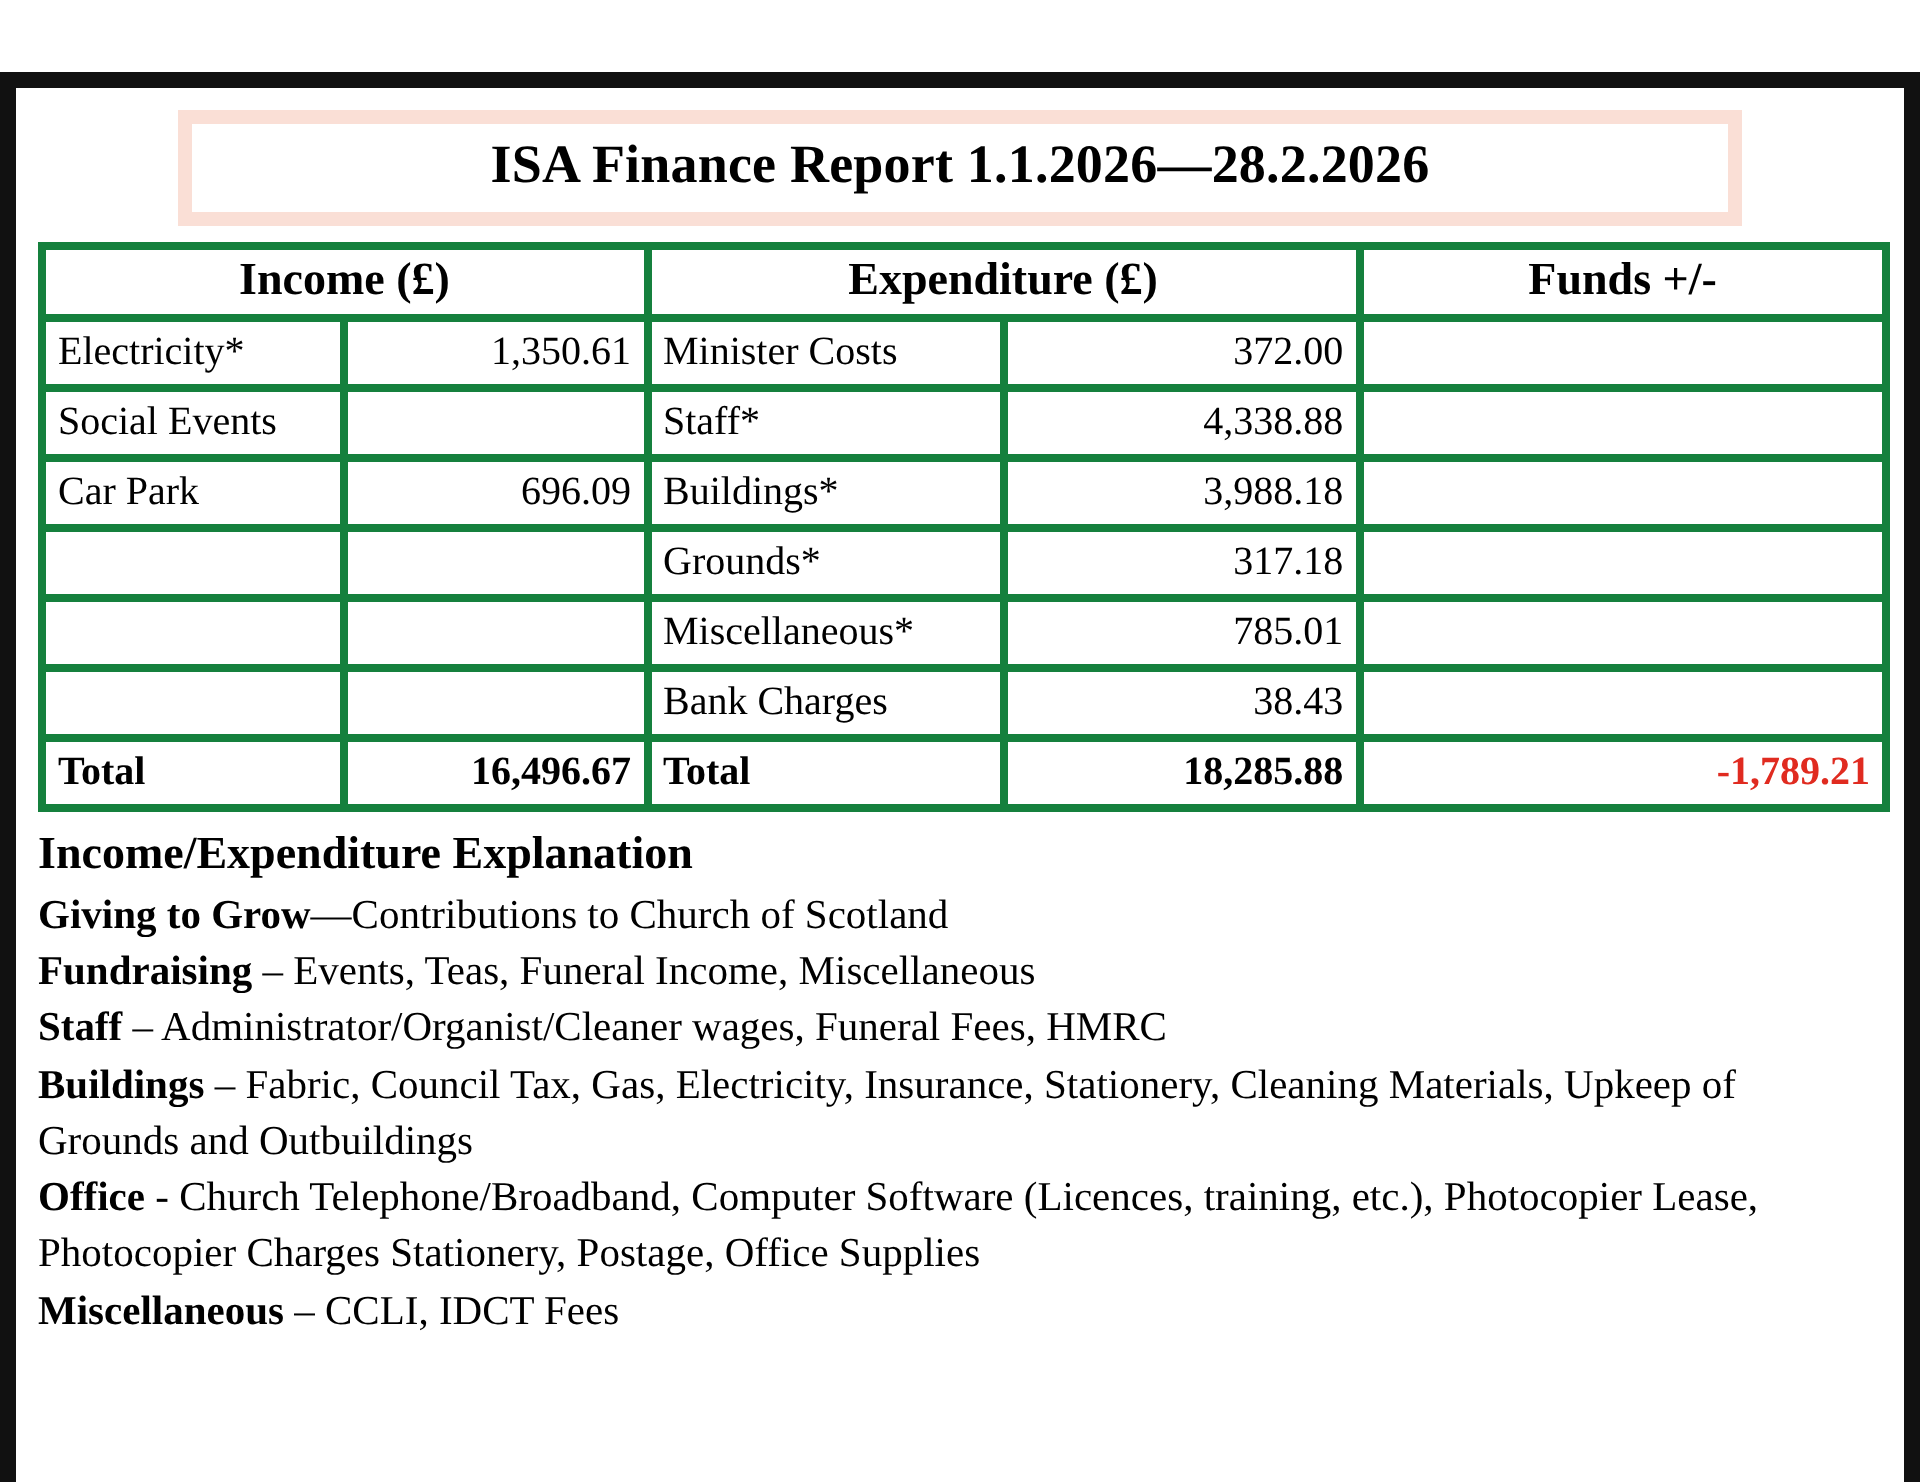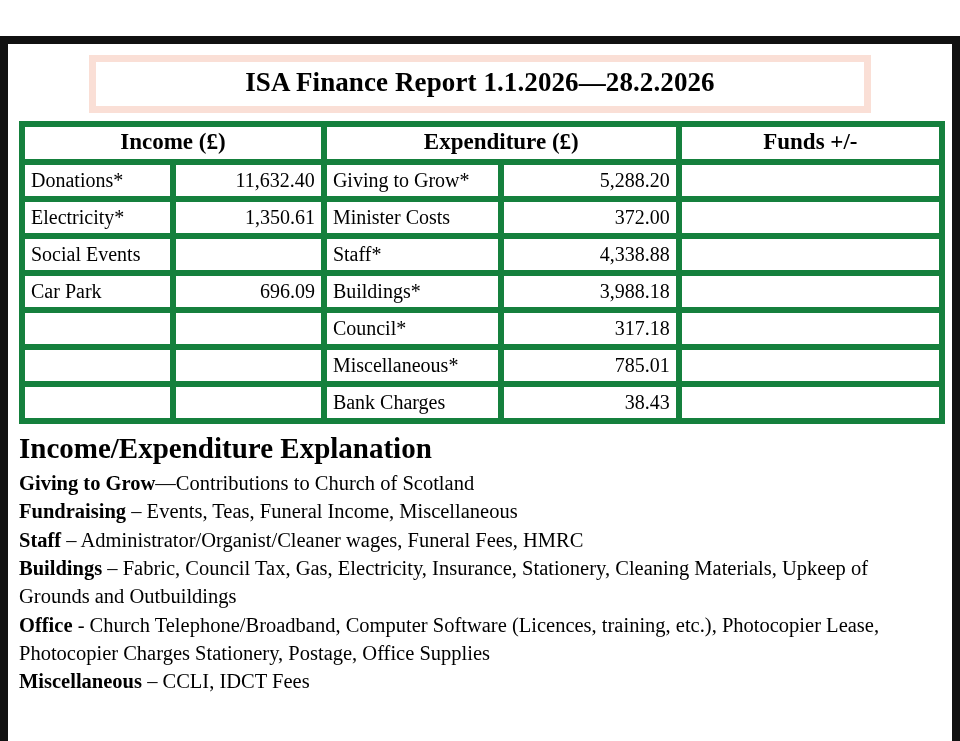--- a/index.html
+++ b/index.html
@@ -52,21 +52,21 @@
   }
 
   
   .fin-table {
     border-collapse: collapse;
     width: 100%;
     table-layout: fixed;
     margin: 0 2px;
   }
   .fin-table td, .fin-table th {
-    border: 6px solid #15803d;
+    border: 4px solid #15803d;
     padding: 2px 6px;
     font-size: 20px;
     line-height: 1.22;
     height: 27px;
     vertical-align: middle;
     background: #ffffff;
   }
   .fin-table th {
     font-weight: bold;
     text-align: center;
@@ -91,21 +91,21 @@
   }
 
   
   .explain {
     margin-top: 7px;
     padding: 0 2px;
     flex: 1 1 auto;
   }
   .explain-heading {
     font-weight: bold;
-    font-size: 29px;
+    font-size: 23px;
     line-height: 1.22;
     margin-bottom: 3px;
   }
   .explain-line {
     font-size: 20.5px;
     line-height: 1.38;
     margin: 0;
   }
   .explain-line b {
     font-weight: bold;
@@ -124,27 +124,20 @@
     <table class="fin-table">
       <thead>
         <tr>
           <th class="col-lbl" colspan="2">Income (£)</th>
           <th class="col-lbl2" colspan="2">Expenditure (£)</th>
           <th class="col-funds">Funds +/-</th>
         </tr>
       </thead>
       <tbody id="table-body">
           <tr>
-            <td class="col-lbl label">Donations*</td>
-            <td class="col-amt amount">11,632.40</td>
-            <td class="col-lbl2 label">Giving to Grow*</td>
-            <td class="col-amt2 amount">5,288.20</td>
-            <td class="col-funds amount"></td>
-          </tr>
-          <tr>
             <td class="col-lbl label">Electricity*</td>
             <td class="col-amt amount">1,350.61</td>
             <td class="col-lbl2 label">Minister Costs</td>
             <td class="col-amt2 amount">372.00</td>
             <td class="col-funds amount"></td>
           </tr>
           <tr>
             <td class="col-lbl label">Social Events</td>
             <td class="col-amt amount"></td>
             <td class="col-lbl2 label">Staff*</td>
@@ -154,37 +147,44 @@
           <tr>
             <td class="col-lbl label">Car Park</td>
             <td class="col-amt amount">696.09</td>
             <td class="col-lbl2 label">Buildings*</td>
             <td class="col-amt2 amount">3,988.18</td>
             <td class="col-funds amount"></td>
           </tr>
           <tr>
             <td class="col-lbl label"></td>
             <td class="col-amt amount"></td>
-            <td class="col-lbl2 label">Council*</td>
+            <td class="col-lbl2 label">Grounds*</td>
             <td class="col-amt2 amount">317.18</td>
             <td class="col-funds amount"></td>
           </tr>
           <tr>
             <td class="col-lbl label"></td>
             <td class="col-amt amount"></td>
             <td class="col-lbl2 label">Miscellaneous*</td>
             <td class="col-amt2 amount">785.01</td>
             <td class="col-funds amount"></td>
           </tr>
           <tr>
             <td class="col-lbl label"></td>
             <td class="col-amt amount"></td>
             <td class="col-lbl2 label">Bank Charges</td>
             <td class="col-amt2 amount">38.43</td>
             <td class="col-funds amount"></td>
+          </tr>
+          <tr class="total-row">
+            <td class="col-lbl label">Total</td>
+            <td class="col-amt amount">16,496.67</td>
+            <td class="col-lbl2 label">Total</td>
+            <td class="col-amt2 amount">18,285.88</td>
+            <td class="col-funds funds-neg" style="color: rgb(224, 43, 32);">-1,789.21</td>
           </tr>
         </tbody>
     </table>
 
     <div class="explain">
       <div class="explain-heading">Income/Expenditure Explanation</div>
       <div id="explanation-list">
           <p class="explain-line"><b>Giving to Grow</b><span>—</span><span>Contributions to Church of Scotland</span></p>
           <p class="explain-line"><b>Fundraising</b><span> – </span><span>Events, Teas, Funeral Income, Miscellaneous</span></p>
           <p class="explain-line"><b>Staff</b><span> – </span><span>Administrator/Organist/Cleaner wages, Funeral Fees, HMRC</span></p>

